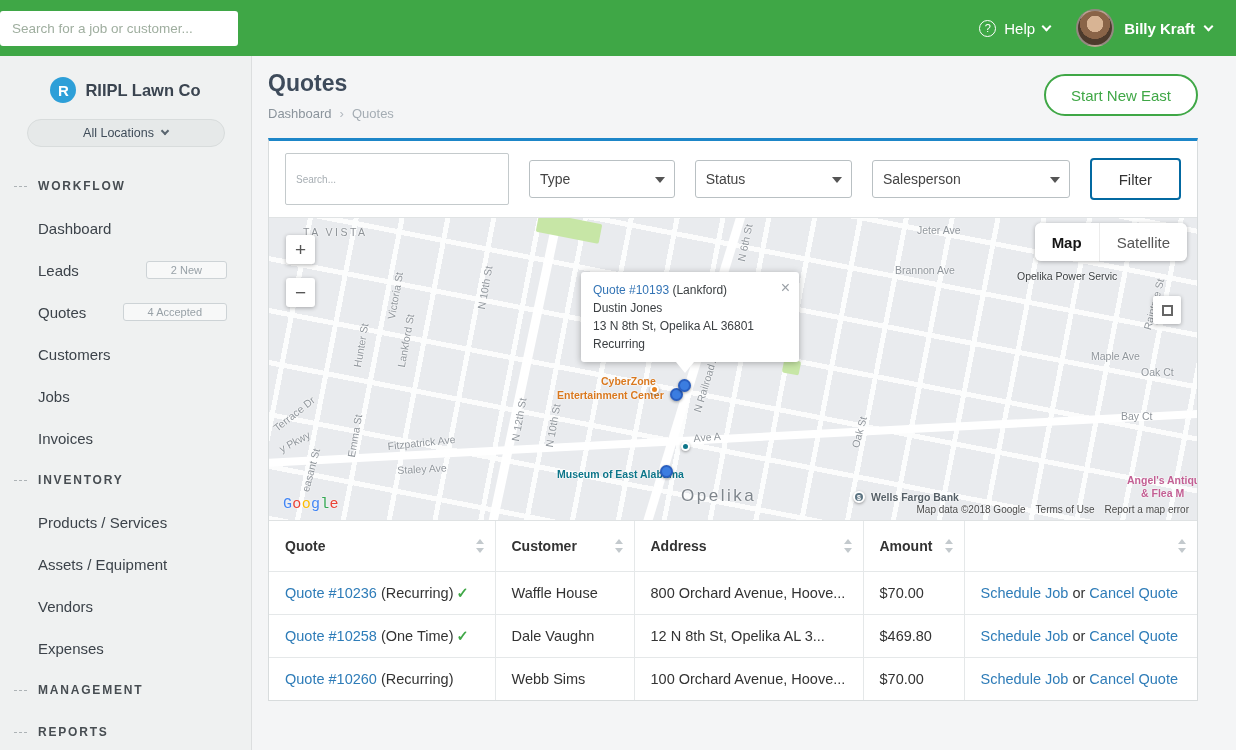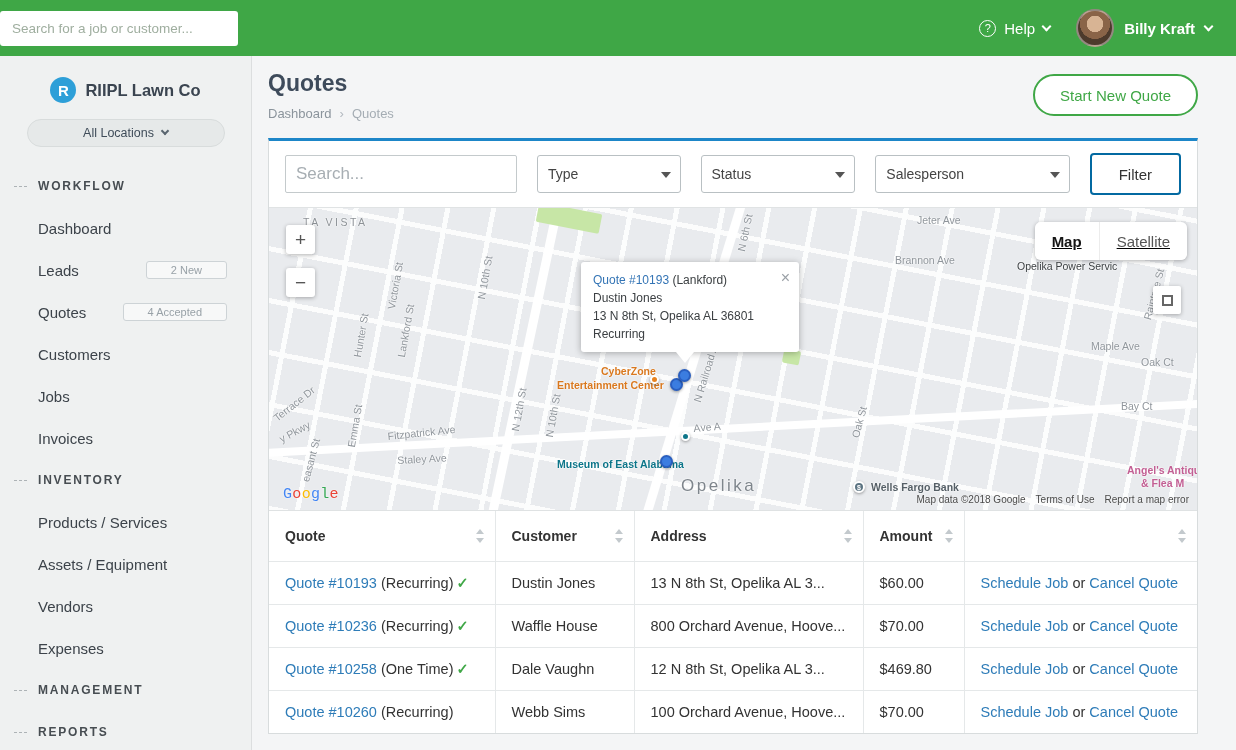--- a/index.html
+++ b/index.html
@@ -42,21 +42,21 @@
   .page-title { font-size:23px; font-weight:700; color:#3e4b5b; }
   .breadcrumb { margin-top:9px; font-size:13px; display:flex; gap:8px; }
   .bc-home { color:#8b949c; cursor:pointer; }
   .bc-sep { color:#b3bac0; }
   .bc-cur { color:#a5adb4; }
   .btn-new-quote { position:absolute; top:18px; right:38px; height:42px; padding:0 25px; border-radius:21px; border:2px solid #3fa746; background:#fff; color:#3fa746; font-size:15px; cursor:pointer; font-family:inherit; }
 
   
   .card { margin-top:17px; background:#fff; border:1px solid #d8dcdd; border-top:3px solid #1d86c8; }
   .filter-row { display:flex; align-items:center; gap:20px; padding:12px 16px; }
-  .filter-search { width:232px; height:38px; border:1px solid #c4cacc; border-radius:2px; padding:0 10px; font-size:17px; color:#333; outline:none; font-family:inherit; }
+  .filter-search { width:232px; height:52px; border:1px solid #c4cacc; border-radius:2px; padding:0 10px; font-size:10px; color:#333; outline:none; font-family:inherit; }
   .filter-search::placeholder { color:#a7aeb3; }
   .select { position:relative; height:38px; border:1px solid #b9c0c3; border-radius:3px; background:#fff; display:flex; align-items:center; padding:0 28px 0 10px; font-size:14px; color:#444; cursor:pointer; }
   .select::after { content:""; position:absolute; right:9px; top:16px; border-left:5px solid transparent; border-right:5px solid transparent; border-top:6px solid #555; }
   .select.type { width:150px; } .select.status { width:162px; } .select.sales { width:204px; }
   .btn-filter { margin-left:auto; height:42px; padding:0 27px; background:#fff; border:2px solid #0369a1; border-radius:4px; font-size:15px; color:#333; cursor:pointer; font-family:inherit; }
 
   
   .map { position:relative; height:304px; background:#e9ebee; overflow:hidden; border-top:1px solid #e0e3e4; border-bottom:1px solid #dfe2e3; }
   .roads { position:absolute; inset:-40px; z-index:0;
     background-image:
@@ -75,21 +75,21 @@
   .map-label.poi-dark2 { color:#555f66; font-weight:700; }
   .map-label.poi-pink { color:#c25e93; font-weight:700; }
   .markers { position:absolute; inset:0; z-index:2; }
   .map-marker { position:absolute; border-radius:50%; border:2px solid; box-shadow:0 1px 3px rgba(0,0,0,.35); display:flex; align-items:center; justify-content:center; color:#fff; font-weight:700; cursor:pointer; }
   .infowindow { position:absolute; left:312px; top:54px; width:218px; background:#fff; border-radius:3px; box-shadow:0 1px 7px rgba(0,0,0,.3); padding:9px 12px; font-size:12px; color:#3c4043; line-height:1.5; z-index:5; }
   .infowindow::after { content:""; position:absolute; left:95px; top:100%; border:9px solid transparent; border-top:11px solid #fff; border-bottom:0; }
   .iw-link { color:#3374b5; cursor:pointer; }
   .iw-close { position:absolute; top:4px; right:9px; color:#9aa0a6; font-size:16px; cursor:pointer; }
   .zoom-btn { position:absolute; left:17px; width:29px; height:29px; background:#fff; border-radius:3px; box-shadow:0 1px 4px rgba(0,0,0,.3); display:flex; align-items:center; justify-content:center; font-size:19px; color:#565656; cursor:pointer; z-index:4; }
   .zoom-in { top:17px; } .zoom-out { top:60px; }
-  .maptype { position:absolute; top:14px; right:10px; display:flex; box-shadow:0 1px 4px rgba(0,0,0,.3); z-index:4; border-radius:6px; overflow:hidden;text-decoration:underline; }
+  .maptype { position:absolute; top:5px; right:10px; display:flex; box-shadow:0 1px 4px rgba(0,0,0,.3); z-index:4; border-radius:6px; overflow:hidden; }
   .mt-btn { background:#fff; height:38px; display:flex; align-items:center; padding:0 17px; font-size:15px; color:#565656; cursor:pointer; }
   .mt-btn.active { font-weight:700; color:#151515; }
   .mt-btn + .mt-btn { border-left:1px solid #ececec; }
   .fs-btn { position:absolute; top:78px; right:16px; width:28px; height:28px; background:#fff; border-radius:2px; box-shadow:0 1px 4px rgba(0,0,0,.3); display:flex; align-items:center; justify-content:center; cursor:pointer; z-index:4; }
   .fs-inner { width:11px; height:11px; border:2px solid #666; }
   .google-logo { position:absolute; left:14px; bottom:7px; font-size:15px; font-weight:500; letter-spacing:.3px; z-index:4; text-shadow:0 0 2px #fff; cursor:pointer;font-family:Liberation Mono, monospace; }
   .gl0,.gl3 { color:#4285F4; } .gl1,.gl5 { color:#EA4335; } .gl2 { color:#FBBC05; } .gl4 { color:#34A853; }
   .attribution { position:absolute; right:8px; bottom:5px; font-size:10px; color:#4a4a4a; display:flex; gap:10px; z-index:4; text-shadow:0 0 2px #fff;text-align:center; }
   .attribution .attr-link { cursor:pointer; }
 
@@ -188,21 +188,21 @@
       </nav>
     </aside>
 
     <main class="main">
       <div class="page-title">Quotes</div>
       <div class="breadcrumb">
         <span class="bc-home">Dashboard</span>
         <span class="bc-sep">›</span>
         <span class="bc-cur">Quotes</span>
       </div>
-      <button class="btn-new-quote">Start New Quote</button>
+      <button class="btn-new-quote">Start New East</button>
 
       <div class="card">
 
         <div class="filter-row">
           <input class="filter-search" type="text" placeholder="Search..." style="">
           <div class="select type">
               <span>Type</span>
             </div>
           <div class="select status">
               <span>Status</span>
@@ -304,27 +304,20 @@
               <th><span>Customer</span><span class="sort"></span></th>
               <th><span>Address</span><span class="sort"></span></th>
               <th><span>Amount</span><span class="sort"></span></th>
               <th>
                   <span class="sort"></span>
                 </th>
             </tr>
           </thead>
           <tbody>
             <tr>
-              <td><a class="link">Quote #10193</a> <span>(Recurring)</span><span class="check">✓</span></td>
-              <td>Dustin Jones</td>
-              <td>13 N 8th St, Opelika AL 3...</td>
-              <td>$60.00</td>
-              <td><a class="link">Schedule Job</a> <span>or</span> <a class="link">Cancel Quote</a></td>
-            </tr>
-            <tr>
               <td><a class="link">Quote #10236</a> <span>(Recurring)</span><span class="check">✓</span></td>
               <td>Waffle House</td>
               <td>800 Orchard Avenue, Hoove...</td>
               <td>$70.00</td>
               <td><a class="link">Schedule Job</a> <span>or</span> <a class="link">Cancel Quote</a></td>
             </tr>
             <tr>
               <td><a class="link">Quote #10258</a> <span>(One Time)</span><span class="check">✓</span></td>
               <td>Dale Vaughn</td>
               <td>12 N 8th St, Opelika AL 3...</td>

